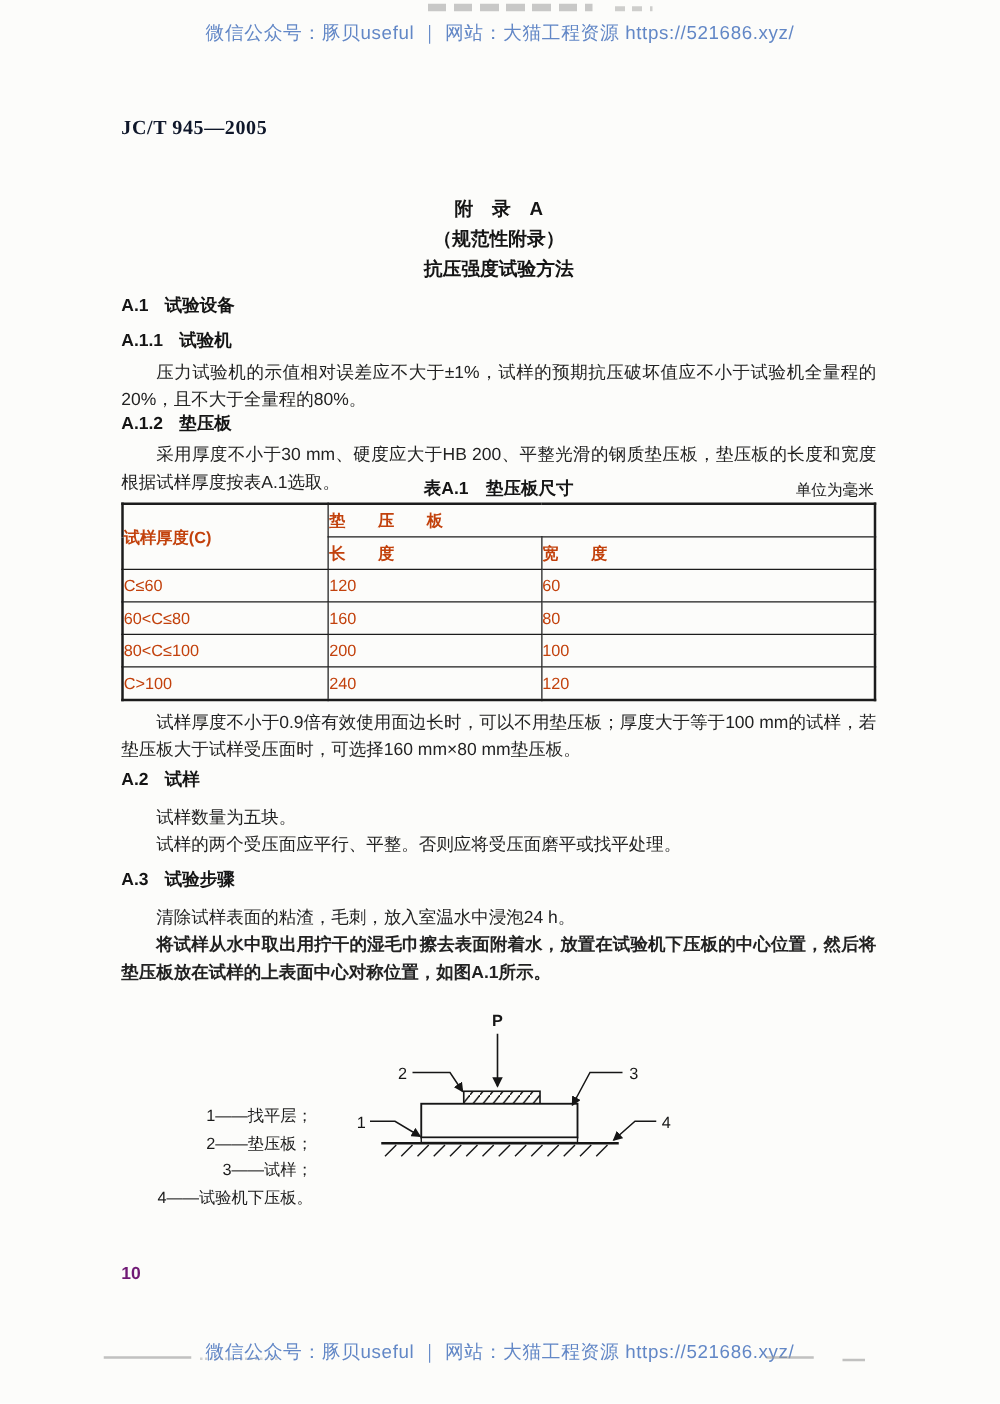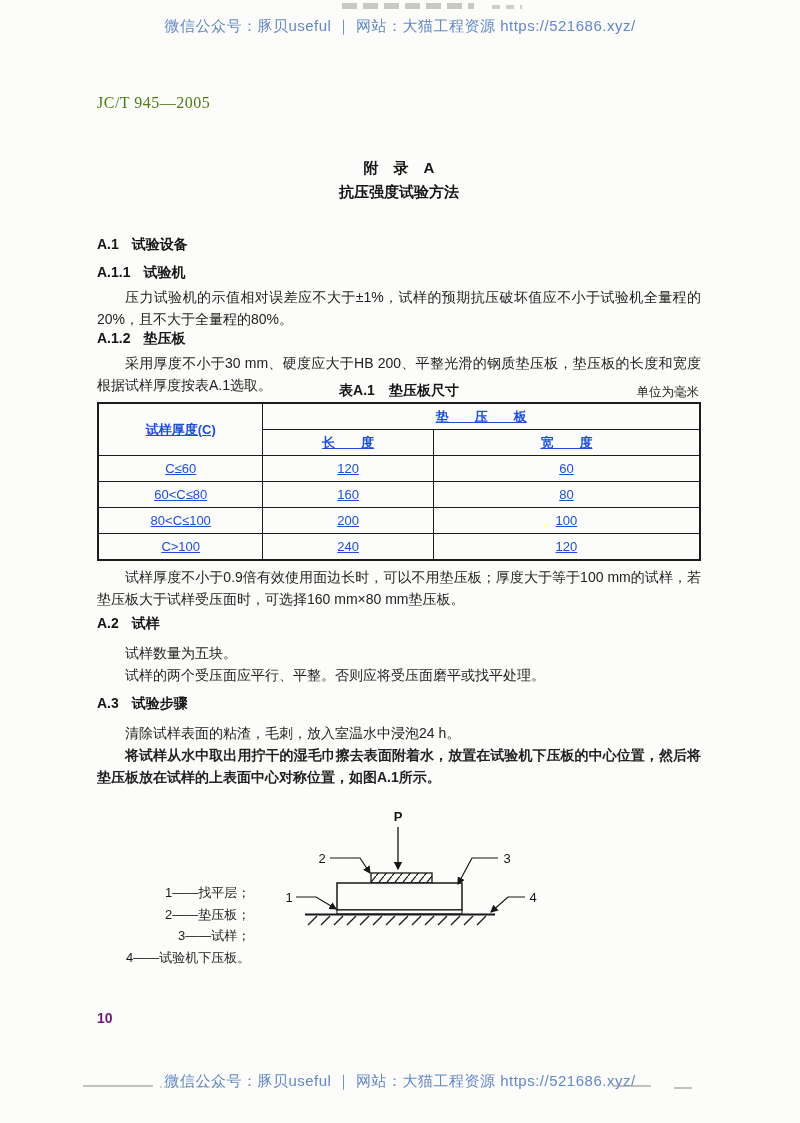--- a/index.html
+++ b/index.html
@@ -21,37 +21,37 @@
   .top-smudge2 {
     left:492px; top:5px; width:30px; height:4px; opacity:.4;
     background:repeating-linear-gradient(90deg,#8a8a8a 0 8px, transparent 8px 14px);
     filter:blur(.6px);
   }
   .dashline { height:0; border-top:2px solid #9a9a9a; opacity:.6; }
   .dotline  { height:0; border-top:2px dotted #b0b0b0; opacity:.55; }
 
   
   .code { left:97px; top:94px; font-family:"Liberation Serif","DejaVu Serif",serif;
-          font-weight:normal; font-size:16px; letter-spacing:.5px; color:#4d7c0f;text-align:right; }
+          font-weight:bold; font-size:16px; letter-spacing:.5px; color:#0f172a;text-align:right; }
   .title-block { left:97px; top:156px; width:604px; text-align:center;
           font-weight:bold; font-size:15px; line-height:24px; color:#151515; }
   .h2 { font-weight:bold; font-size:14px; color:#151515; }
   .h2 .num { margin-right:13px; }
   .para { width:604px; font-size:14px; line-height:22px; text-indent:2em;
           text-align:justify; color:#222; }
 
   
   .tbl-caption-row { left:97px; top:382px; width:604px; height:18px; }
   .tbl-caption { width:100%; text-align:center; font-weight:bold; font-size:14px; color:#151515; }
   .tbl-unit { position:absolute; right:2px; top:2px; font-size:12.5px; color:#222; }
   table.dims { border-collapse:collapse; width:604px; table-layout:fixed;
           border:2px solid #1c1c1c; }
   table.dims th, table.dims td {
-          border:1px solid #1c1c1c; text-align:center; vertical-align:middle;
-          font-size:13px; color:#1d4ed8; padding:0;text-decoration:underline; }
+          border:1px solid #1c1c1c; text-align:left; vertical-align:middle;
+          font-size:13px; color:#c2410c; padding:0; }
   table.dims th { font-weight:bold; height:25px; }
   table.dims td { font-weight:normal; height:25px; }
 
   
   .legend { left:126px; top:882px; font-size:13px; line-height:21.5px; color:#1b1b1b;text-align:right; }
   .fig-caption { left:97px; top:960px; width:604px; text-align:center;
           font-weight:bold; font-size:15px; color:#151515; }
   .pageno { left:97px; top:1010px; font-size:14px; font-weight:bold; color:#701a75; }
   svg text { font-family:"Liberation Sans","DejaVu Sans",sans-serif; }
 </style>
@@ -62,20 +62,21 @@
 
   <div class="abs top-smudge"></div>
   <div class="abs top-smudge2"></div>
 
   <div class="abs wm" style="top:17px; color:#6287c6;">微信公众号：豚贝useful ｜ 网站：大猫工程资源 https://521686.xyz/</div>
 
   <div class="abs code">JC/T 945—2005</div>
 
   <div class="abs title-block">
     <div>附　录　A</div>
+    <div>（规范性附录）</div>
     <div>抗压强度试验方法</div>
   </div>
 
   <div class="abs h2" style="left:97px; top:236px;">
     <span class="num">A.1</span><span>试验设备</span>
   </div>
 
   <div class="abs h2" style="left:97px; top:264px;">
     <span class="num">A.1.1</span><span>试验机</span>
   </div>

